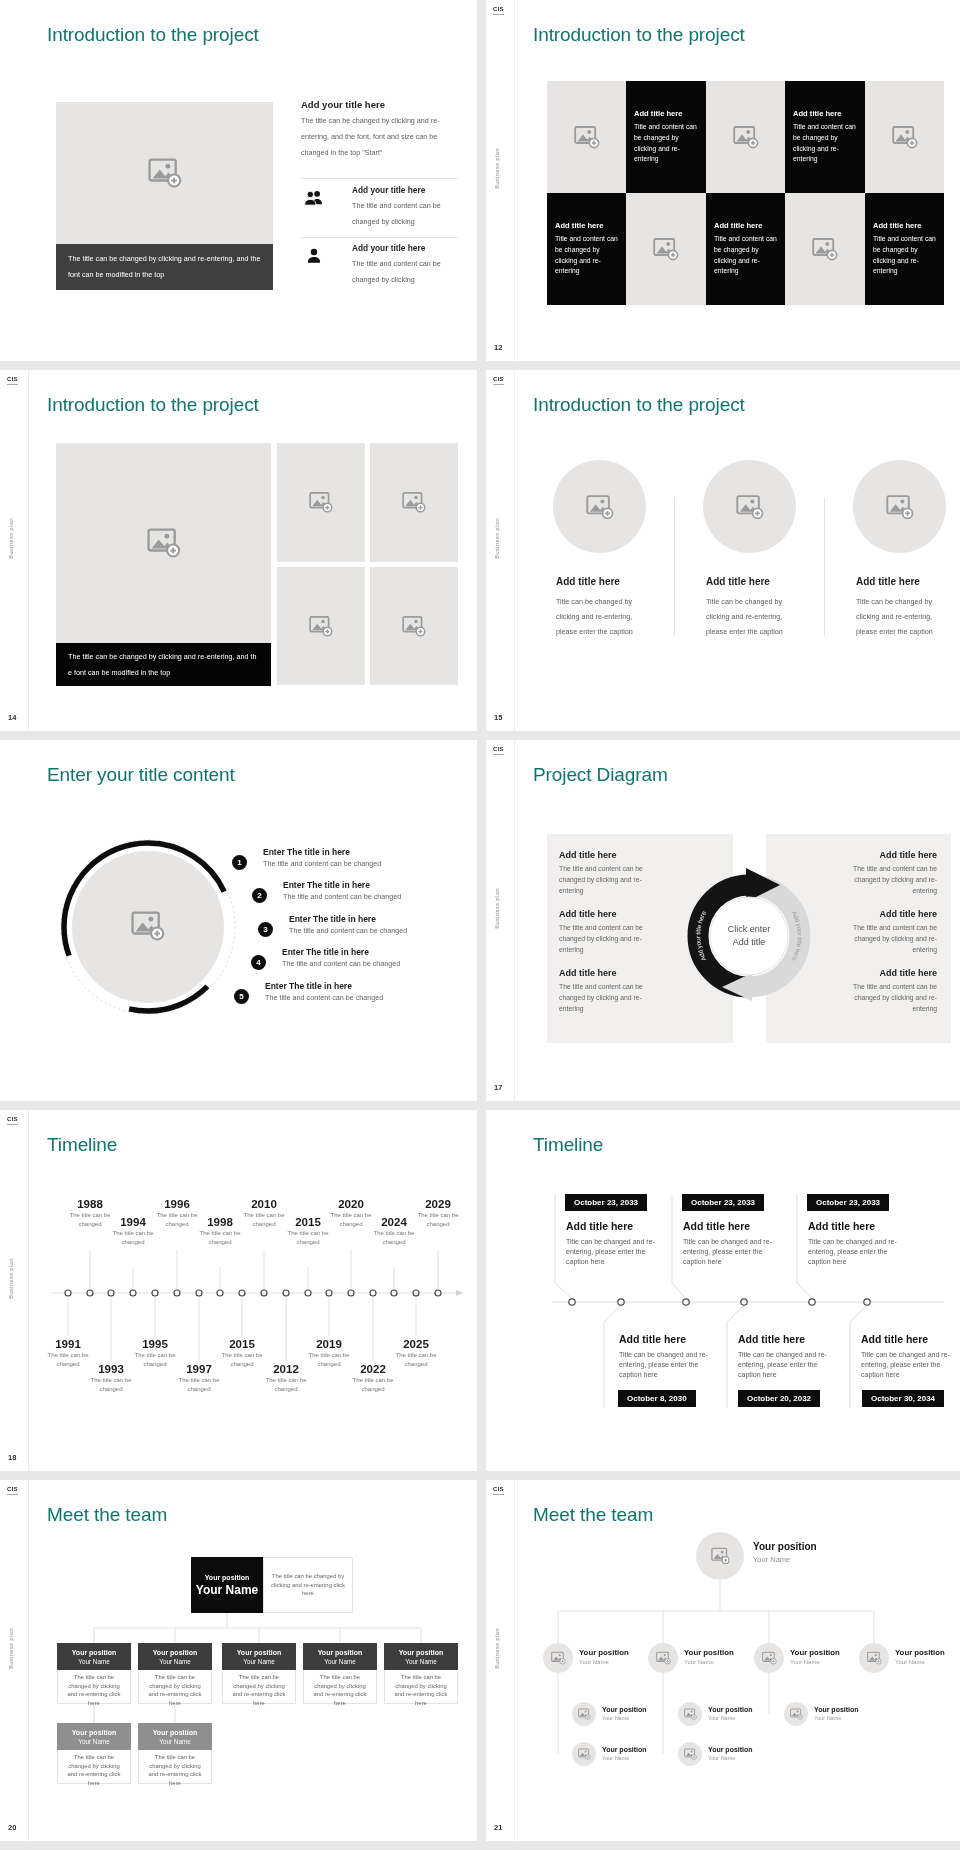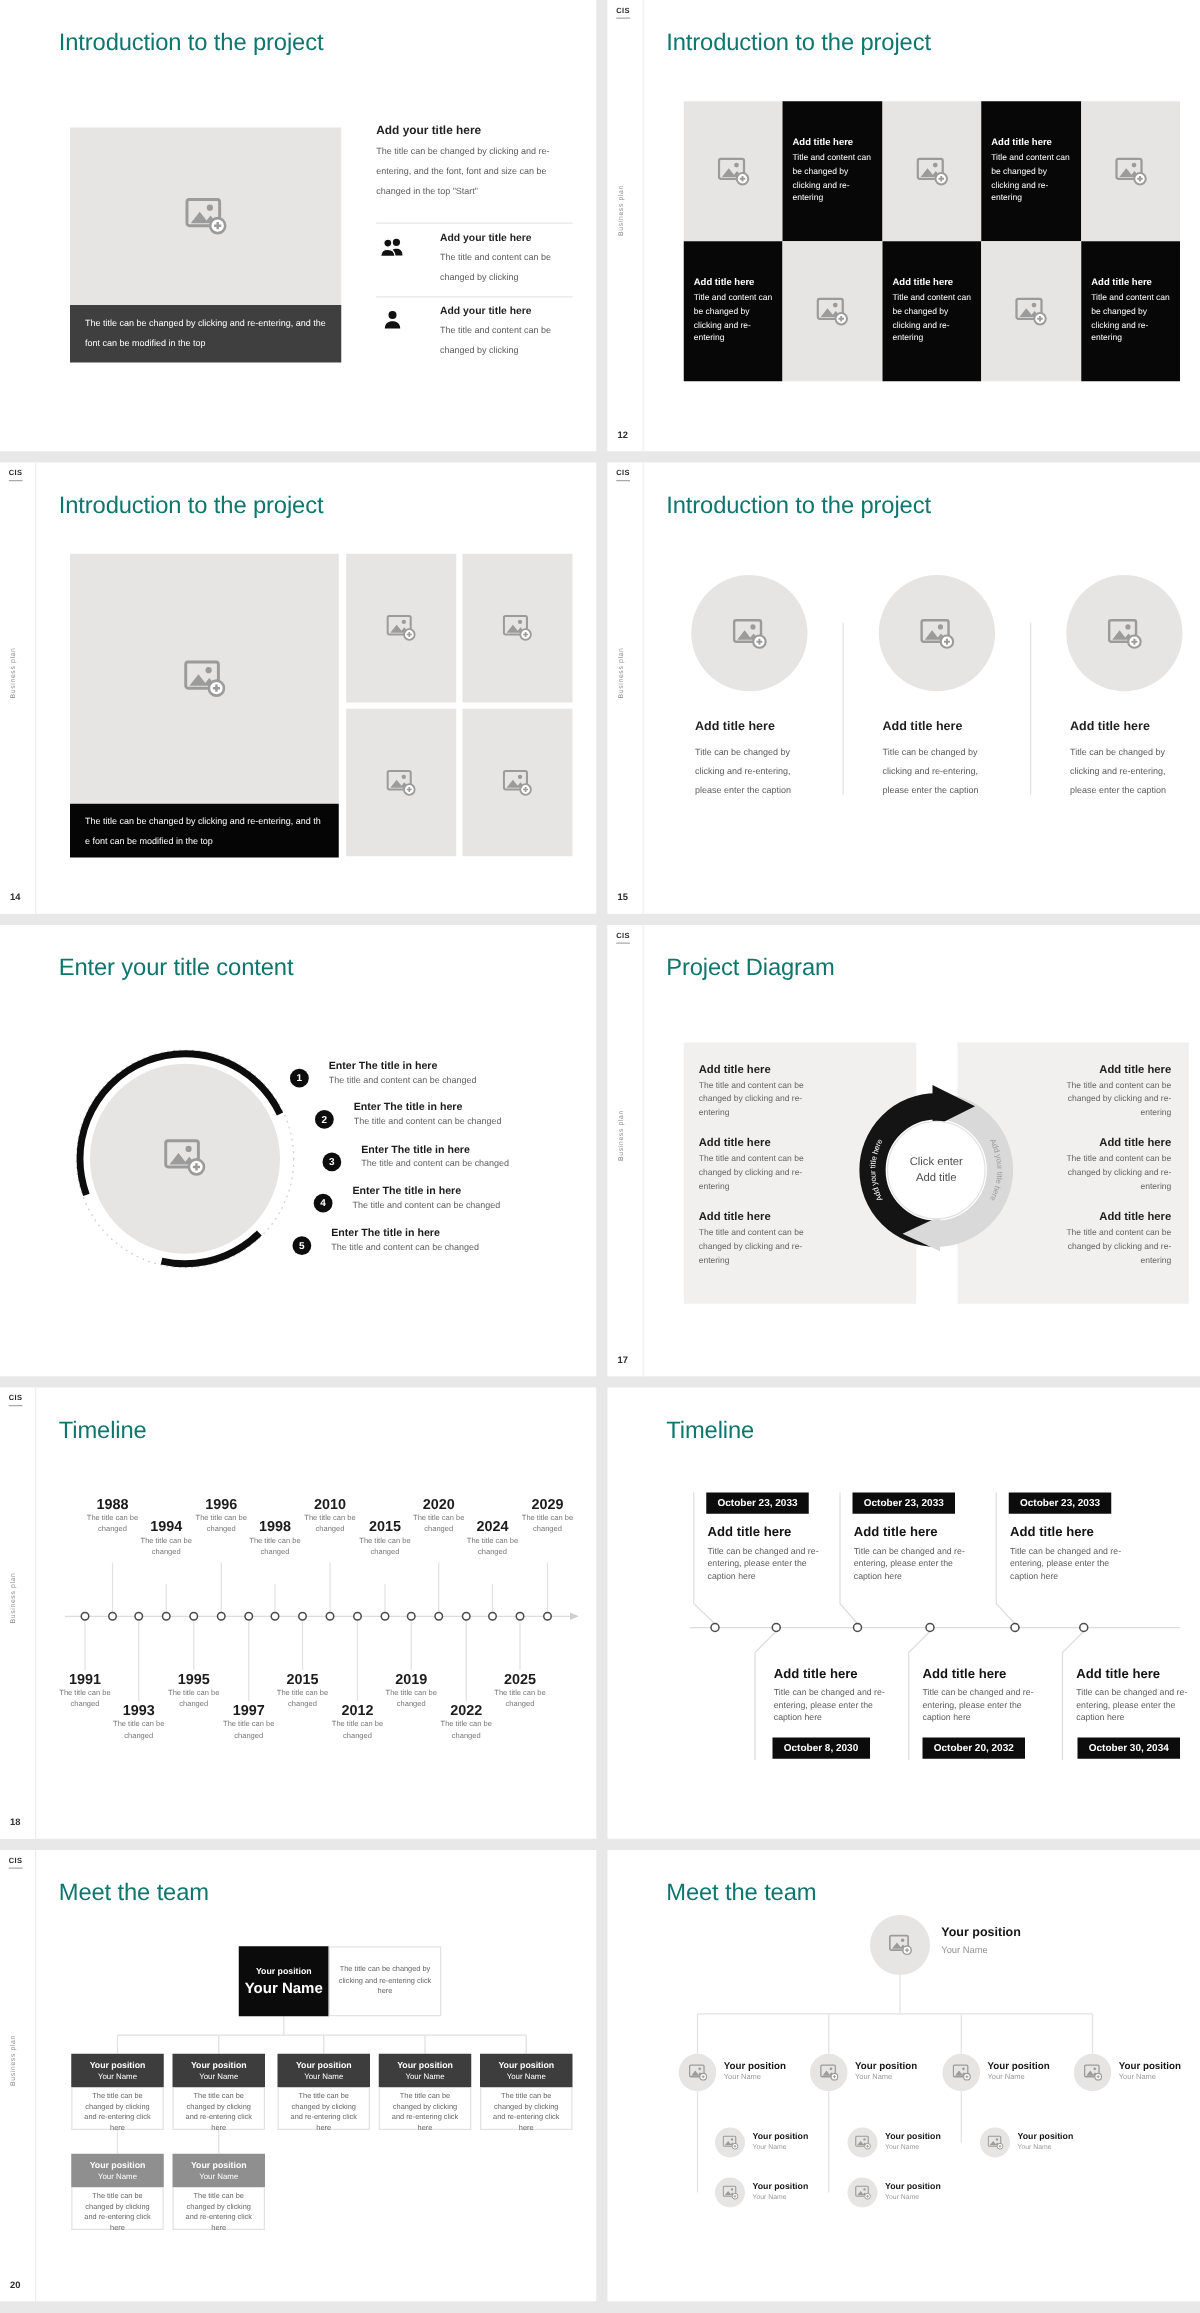--- a/index.html
+++ b/index.html
@@ -607,20 +607,25 @@
       </div>
     <div class="obody" style="left:57px;top:270px;width:74px;height:34px">The title can be changed by clicking and re-entering click here</div>
     <div class="obox" style="left:138px;top:243px;width:74px;height:27px;background:#8f8f8f;color:#fff">
         <div class="opos">Your position</div>
         <div class="oname">Your Name</div>
       </div>
     <div class="obody" style="left:138px;top:270px;width:74px;height:34px">The title can be changed by clicking and re-entering click here</div>
   </div>
 
   <div class="slide">
+    <div class="strip">
+      <div class="logo"><span>CIS</span><span class="logoline"></span></div>
+      <div class="vtext">Business plan</div>
+      <div class="pagenum">21</div>
+    </div>
     <div class="stitle">Meet the team</div>
     <svg class="layer" width="474" height="361" viewBox="0 0 474 361">
       <g fill="none" stroke="#e3e3e3" stroke-width="1">
         <path d="M234,100 V131"></path>
           <path d="M72,131 H388"></path>
         <path d="M72,131 V163"></path>
           <path d="M177,131 V163"></path>
           <path d="M283,131 V163"></path>
           <path d="M388,131 V163"></path>
         <path d="M72,193 V274"></path>

